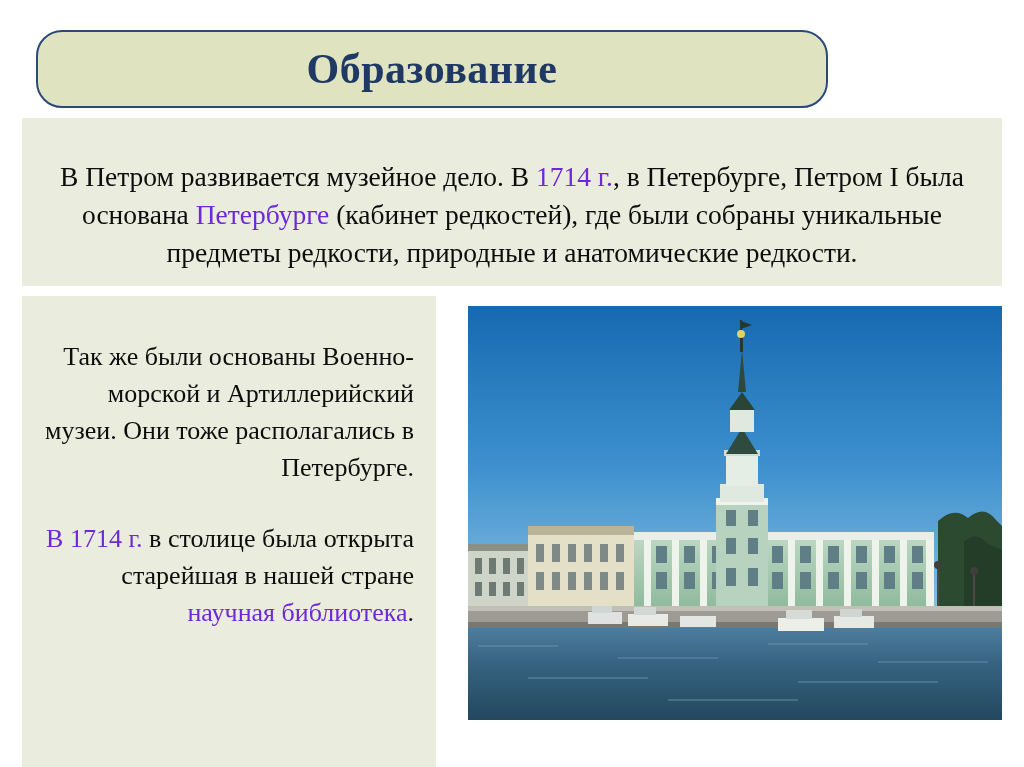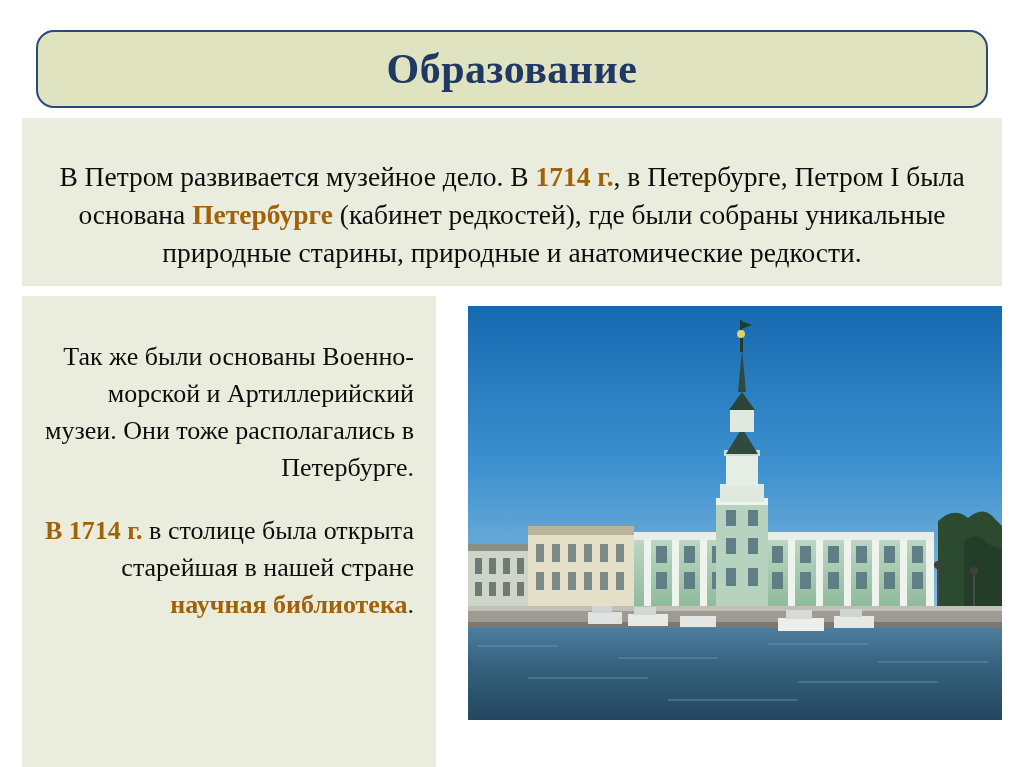--- a/index.html
+++ b/index.html
@@ -18,25 +18,25 @@
     width: 1024px;
     height: 767px;
     background: #ffffff;
   }
 
   
   .title-box {
     position: absolute;
     left: 36px;
     top: 30px;
-    width: 952px;
+    width: 792px;
     height: 78px;
     background: #dfe3bf;
     border: 2px solid #2b4a7a;
-    border-radius: 18px;
+    border-radius: 26px;
     box-sizing: border-box;
     display: flex;
     align-items: center;
     justify-content: center;
   }
   .title-text {
     font-family: "Liberation Serif", serif;
     font-size: 42px;
     font-weight: bold;
     color: #1f3864;
@@ -56,22 +56,22 @@
     padding: 12px 26px 10px 26px;
   }
   .intro-text {
     font-family: "Liberation Serif", serif;
     font-size: 27.5px;
     line-height: 38px;
     color: #0d0d0d;
     text-align: center;
   }
   .hl {
-    color: #a16207;
-    font-weight: bold;
+    color: #6d28d9;
+    font-weight: normal;
   }
 
   
   .left-box {
     position: absolute;
     left: 22px;
     top: 296px;
     width: 414px;
     height: 520px;
     background: #eaeddd;
@@ -79,21 +79,21 @@
     padding: 16px 22px 10px 22px;
   }
   .left-text {
     font-family: "Liberation Serif", serif;
     font-size: 26px;
     line-height: 37px;
     color: #0d0d0d;
     text-align: right;
   }
   .left-text.second {
-    margin-top: 26px;
+    margin-top: 34px;
   }
 
   
   .photo {
     position: absolute;
     left: 468px;
     top: 306px;
     width: 534px;
     height: 414px;
     overflow: hidden;
@@ -106,21 +106,21 @@
 </head>
 <body>
 
 <div class="slide">
 
   <div class="title-box">
     <div class="title-text">Образование</div>
   </div>
 
   <div class="intro-box">
-    <p class="intro-text"><span>В Петром развивается музейное дело. В </span><span class="hl">1714 г.</span><span>, в Петербурге, Петром I была основана </span><span class="hl">Петербурге</span><span> (кабинет редкостей), где были собраны уникальные природные старины, природные и анатомические редкости.</span></p>
+    <p class="intro-text"><span>В Петром развивается музейное дело. В </span><span class="hl">1714 г.</span><span>, в Петербурге, Петром I была основана </span><span class="hl">Петербурге</span><span> (кабинет редкостей), где были собраны уникальные предметы редкости, природные и анатомические редкости.</span></p>
   </div>
 
   <div class="left-box">
     <p class="left-text">Так же были основаны Военно-морской и Артиллерийский музеи. Они тоже располагались в Петербурге.</p>
     <p class="left-text second"><span class="hl">В </span><span class="hl">1714 г.</span><span> в столице была открыта старейшая в нашей стране </span><span class="hl">научная библиотека</span><span>.</span></p>
   </div>
 
   <div class="photo">
     <svg width="534" height="414" viewBox="0 0 534 414" xmlns="http://www.w3.org/2000/svg">
       <defs>

